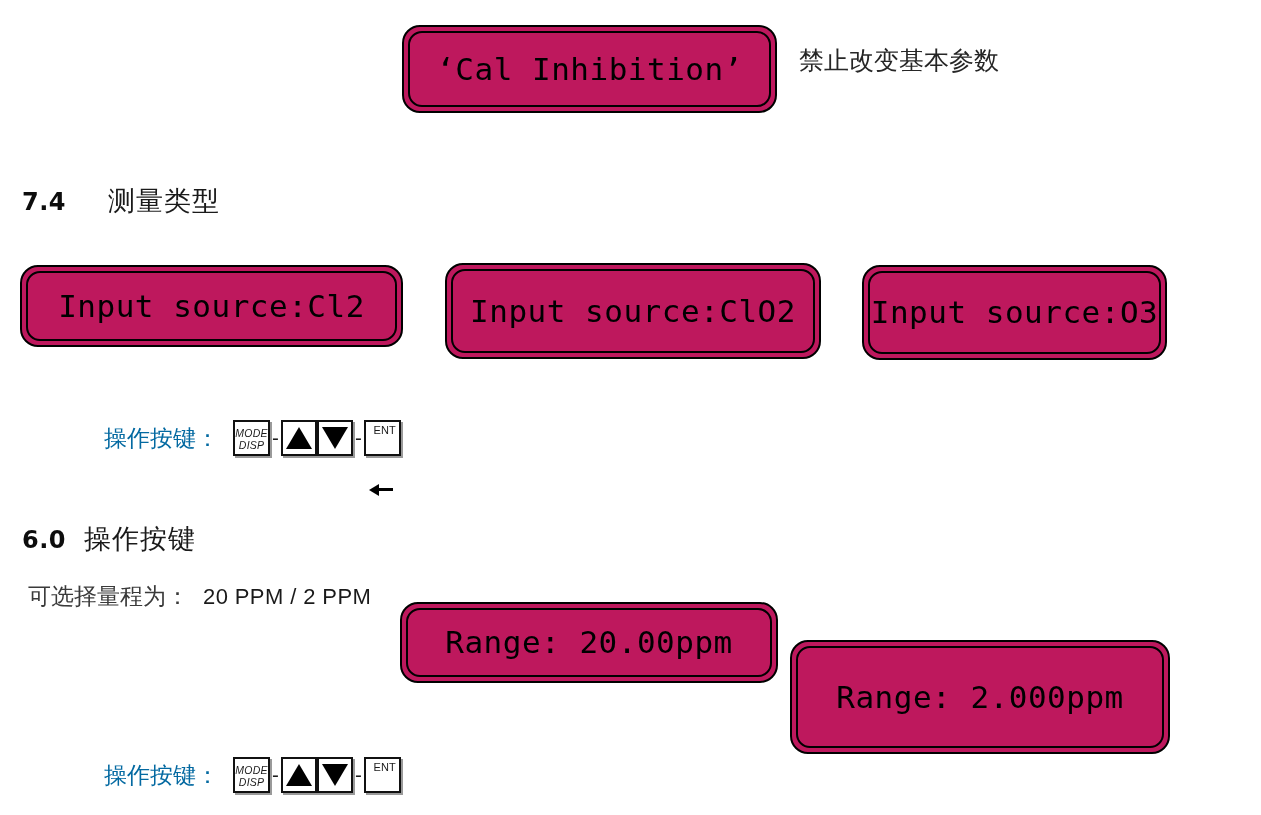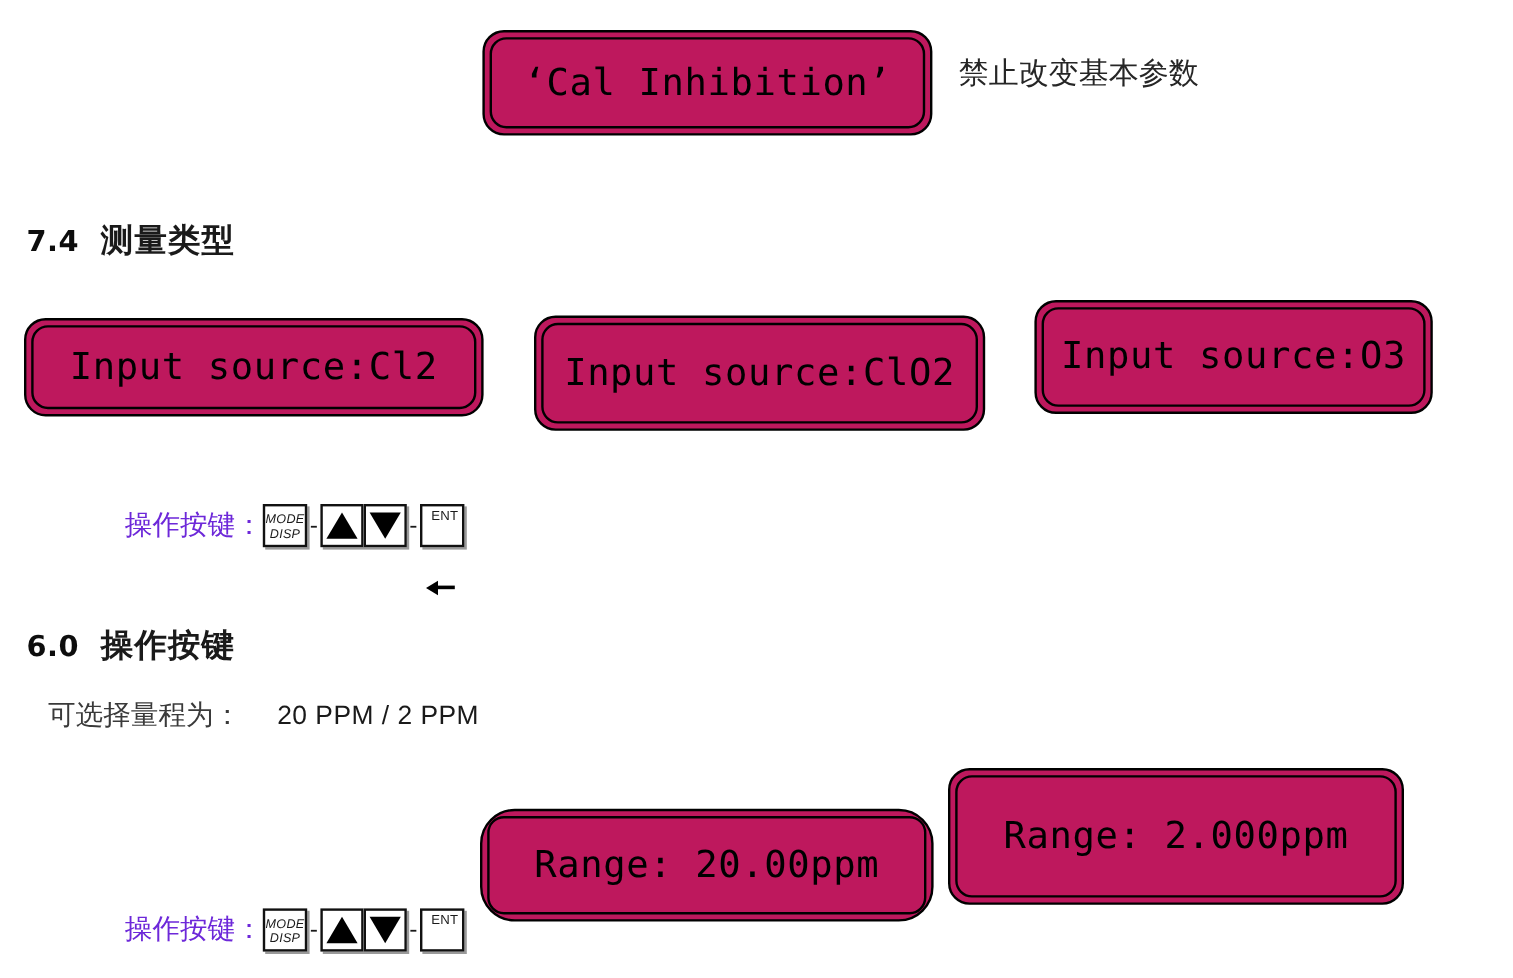--- a/index.html
+++ b/index.html
@@ -70,21 +70,21 @@
   .sec-num {
     font-family: "DejaVu Sans", sans-serif;
     font-size: 24px;
     font-weight: bold;
     color: #0d0d0d;
     letter-spacing: 0.5px;
   }
   .sec-title {
     font-family: "DejaVu Sans", sans-serif;
     font-size: 27px;
-    font-weight: bold;
+    font-weight: normal;
     color: #1a1a1a;
     margin-left: 18px;
     letter-spacing: 1px;
   }
 
   
   .body-line {
     position: absolute;
     display: flex;
     align-items: baseline;
@@ -107,21 +107,22 @@
   
   .keyrow {
     position: absolute;
     display: flex;
     align-items: center;
     white-space: nowrap;
   }
   .keyrow-label {
     font-family: "DejaVu Sans", sans-serif;
     font-size: 23px;
-    color: #6d28d9;
+    color: #0369a1;
+    margin-right: 14px;
     line-height: 1;
   }
   .key-sep {
     display: inline-block;
     width: 11px;
     text-align: center;
     font-family: "DejaVu Sans", sans-serif;
     font-size: 19px;
     color: #1a1a1a;
     line-height: 1;
@@ -208,34 +209,34 @@
   }
 </style>
 </head>
 <body>
 
 <div class="lcd" style="left:402px; top:25px; width:375px; height:88px;">
   <span class="lcd-text">‘Cal Inhibition’</span>
 </div>
 <div class="annotation" style="left:799px; top:48px;">禁止改变基本参数</div>
 
-<div class="section-heading" style="left:22px; top:187px;">
+<div class="section-heading" style="left:22px; top:187px;gap:24px;">
   <span class="sec-num">7.4</span>
   <span class="sec-title">测量类型</span>
 </div>
 
 <div class="lcd" style="left:20px; top:265px; width:383px; height:82px;">
   <span class="lcd-text">Input source:Cl2</span>
 </div>
 
 <div class="lcd" style="left:445px; top:263px; width:376px; height:96px;">
   <span class="lcd-text">Input source:ClO2</span>
 </div>
 
-<div class="lcd" style="left:862px; top:250px; width:332px; height:95px;text-align:center;">
+<div class="lcd" style="left:862px; top:265px; width:305px; height:95px;text-align:center;">
   <span class="lcd-text">Input source:O3</span>
 </div>
 
 <div class="keyrow" style="left:104px; top:420px;">
   <span class="keyrow-label">操作按键：</span>
 
   <span class="key key-mode">
     <span>MODE</span>
     <span>DISP</span>
   </span>
@@ -256,26 +257,26 @@
     <span class="ent-label">ENT</span>
     <span class="ent-arrow"></span>
   </span>
 </div>
 
 <div class="section-heading" style="left:22px; top:525px;">
   <span class="sec-num">6.0</span>
   <span class="sec-title">操作按键</span>
 </div>
 
-<div class="body-line" style="left:40px; top:585px;gap:16px;">
+<div class="body-line" style="left:28px; top:585px;">
   <span class="body-label">可选择量程为：</span>
   <span class="body-value">20 PPM / 2 PPM</span>
 </div>
 
-<div class="lcd" style="left:400px; top:674px; width:378px; height:94px;border-radius:29px;">
+<div class="lcd" style="left:400px; top:602px; width:378px; height:81px;">
   <span class="lcd-text">Range: 20.00ppm</span>
 </div>
 
 <div class="lcd" style="left:790px; top:640px; width:380px; height:114px;">
   <span class="lcd-text">Range: 2.000ppm</span>
 </div>
 
 <div class="keyrow" style="left:104px; top:757px;">
   <span class="keyrow-label">操作按键：</span>
 

